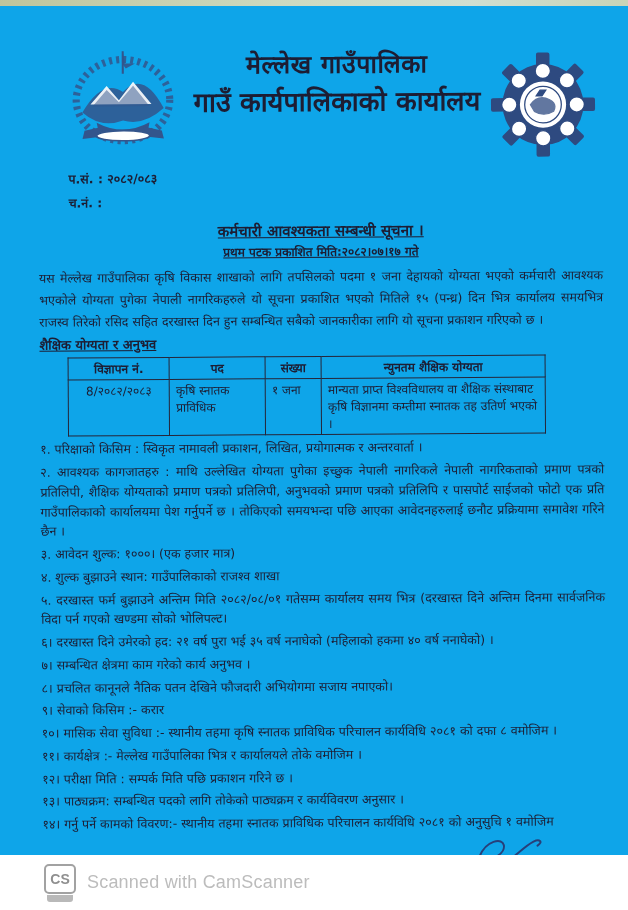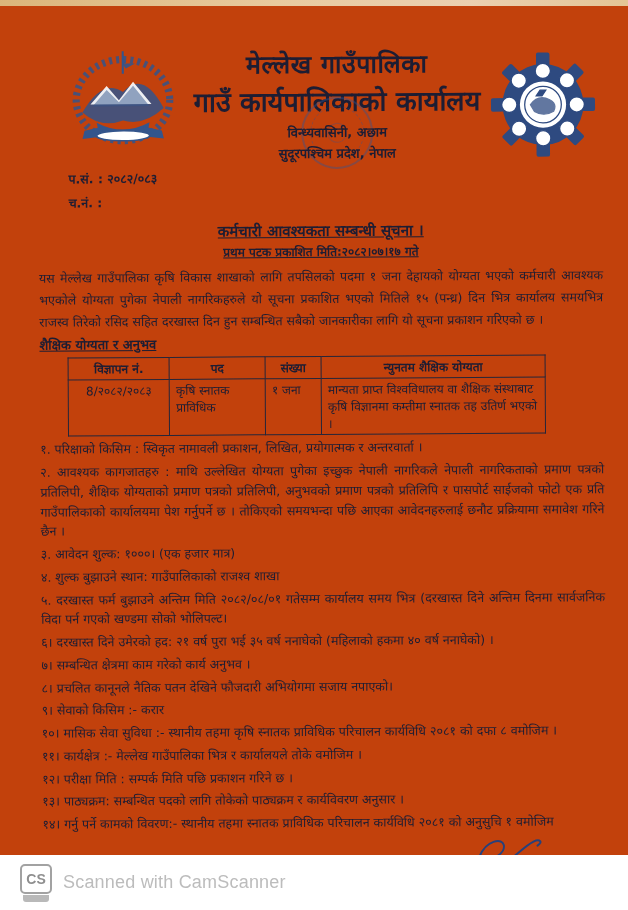--- a/index.html
+++ b/index.html
@@ -1,19 +1,19 @@
 <!DOCTYPE html>
 <html><head>
 <meta charset="utf-8">
 <style>
   * { margin:0; padding:0; box-sizing:border-box; }
   body { background:#e9e9e9; font-family:"DejaVu Sans","Liberation Sans",sans-serif; }
   .page {
     position:relative; width:628px; height:910px; margin:0 auto;
-    background:#c2410c; overflow:hidden; color:#1d1d33;
+    background:#0ea5e9; overflow:hidden; color:#1d1d33;
   }
   .top-edge {
     position:absolute; top:0; left:0; width:100%; height:6px;
     background:linear-gradient(90deg,#dfca8e 0%,#efe3b9 45%,#f2e9cd 75%,#e9dcae 100%);
     opacity:.85;
   }
   .doc {
     position:absolute; top:8px; left:0; right:0; bottom:55px;
     padding:32px 24px 0 40px;
     transform:rotate(-0.35deg);
@@ -66,21 +66,21 @@
   
   .sign-area { position:relative; height:86px; margin-top:2px; }
   .sign-block { position:absolute; right:46px; top:0; text-align:center; }
   .sign-scribble { display:block; margin:0 auto -10px auto; }
   .sign-line { font-size:12.5px; font-weight:600; line-height:1.6; }
   
   .motto { text-align:center; font-size:11px; font-weight:700; text-decoration:underline; margin-top:8px; }
   
   .scan-bar {
     position:absolute; left:0; right:0; bottom:0; height:55px; background:#ffffff;
-    display:flex; align-items:center; padding-left:20px; gap:11px;
+    display:flex; align-items:center; padding-left:44px; gap:11px;
   }
   .cs-icon { width:32px; height:38px; position:relative; }
   .cs-box {
     width:32px; height:30px; border:2.5px solid #a2a2a2; border-radius:5px;
     display:flex; align-items:center; justify-content:center;
     font-size:14px; font-weight:700; color:#8f8f8f; background:#fff;
     font-family:"Liberation Sans",sans-serif;
   }
   .cs-tab { width:26px; height:7px; background:#b9b9b9; margin:1px auto 0 auto; border-radius:0 0 3px 3px; }
   .scan-label {
@@ -110,25 +110,20 @@
           <path d="M34 80 Q60 94 86 80 L84 90 Q60 100 36 90z"></path>
           <path d="M22 88 L40 84 L38 94 L20 96z"></path>
           <path d="M98 88 L80 84 L82 94 L100 96z"></path>
           <ellipse cx="60" cy="93" rx="26" ry="5" fill="#ffffff" stroke="#33558c" stroke-width="1.5"></ellipse>
         </g>
       </svg>
 
       <div class="head-center">
         <div class="muni-name">मेल्लेख गाउँपालिका</div>
         <div class="office-name">गाउँ कार्यपालिकाको कार्यालय</div>
-        <div class="addr-wrap">
-          <div class="stamp"></div>
-          <div class="addr-line">विन्ध्यवासिनी, अछाम</div>
-          <div class="prov-line">सुदूरपश्चिम प्रदेश, नेपाल</div>
-        </div>
       </div>
 
       <svg class="emblem-right" viewBox="0 0 110 110">
         <g fill="#2e4a80">
           <g transform="translate(55,55)">
             <rect x="-7" y="-54" width="14" height="16" rx="2"></rect>
             <rect x="-7" y="38" width="14" height="16" rx="2"></rect>
             <rect x="-54" y="-7" width="16" height="14" rx="2"></rect>
             <rect x="38" y="-7" width="16" height="14" rx="2"></rect>
             <g transform="rotate(45)">

